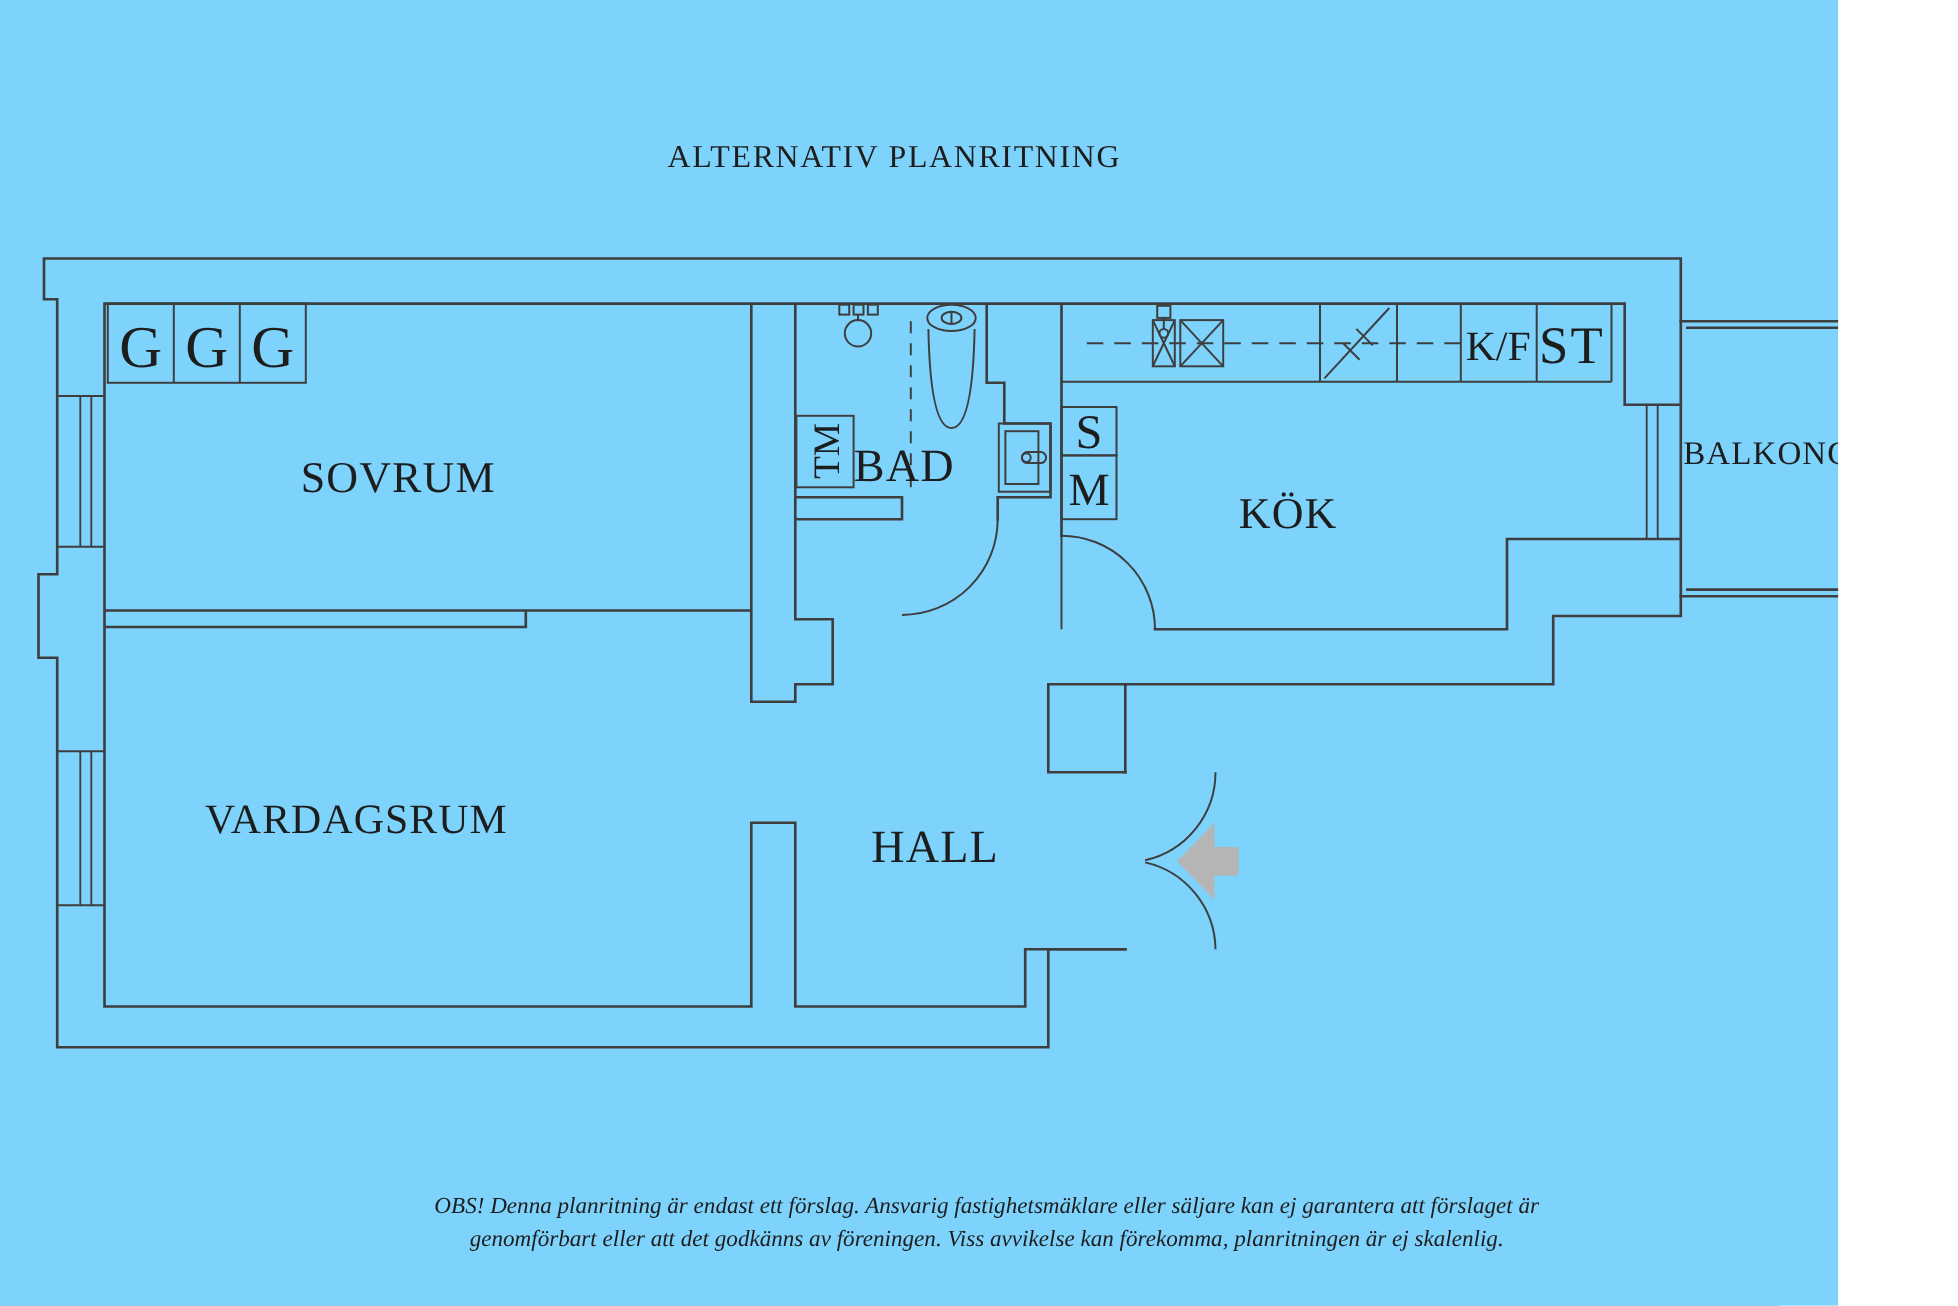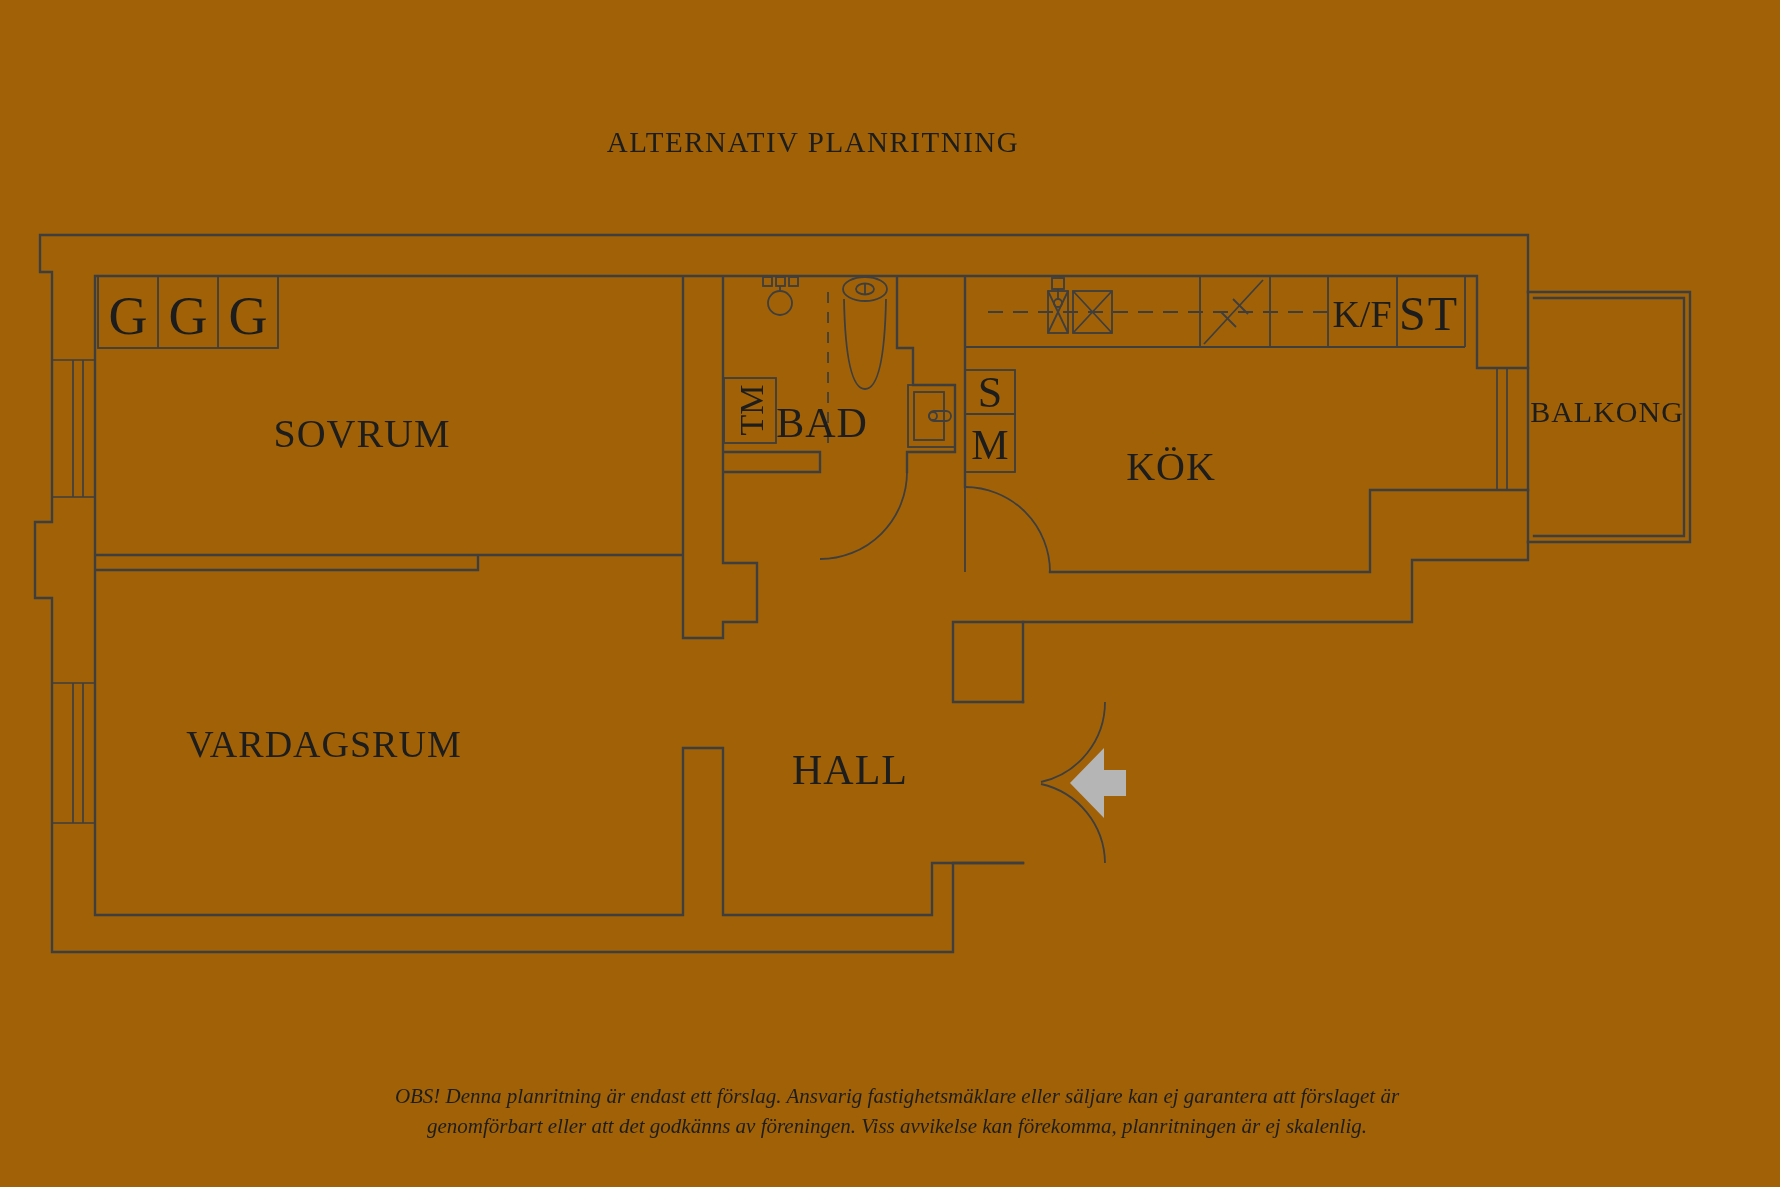--- a/index.html
+++ b/index.html
@@ -1,21 +1,22 @@
 <!DOCTYPE html>
 <html><head>
 <meta charset="utf-8">
 <style>
   html,body{margin:0;padding:0;background:#ffffff;}
   #stage{
     position:relative;
-    width:1780px;height:1187px;
-    background:#a16207;
+    width:1628px;height:1187px;
+    background:#7dd3fc;
     font-family:"Liberation Serif", serif;
     overflow:hidden;
+    padding-left:43px;
   }
   svg{position:absolute;left:0;top:0;}
   .walls{fill:none;stroke-width:2.4;stroke-linecap:square;stroke-linejoin:miter;}
   .thin{fill:none;stroke-width:1.7;}
   .fixture{fill:none;stroke-width:1.8;}
   .dashed-counter{fill:none;stroke-width:1.8;stroke-dasharray:15 10;}
   .dashed-shower{fill:none;stroke-width:1.8;stroke-dasharray:11 9;}
   text{font-family:"Liberation Serif", serif;}
   .room-label{letter-spacing:1px;}
   .title-label{letter-spacing:1.5px;}

